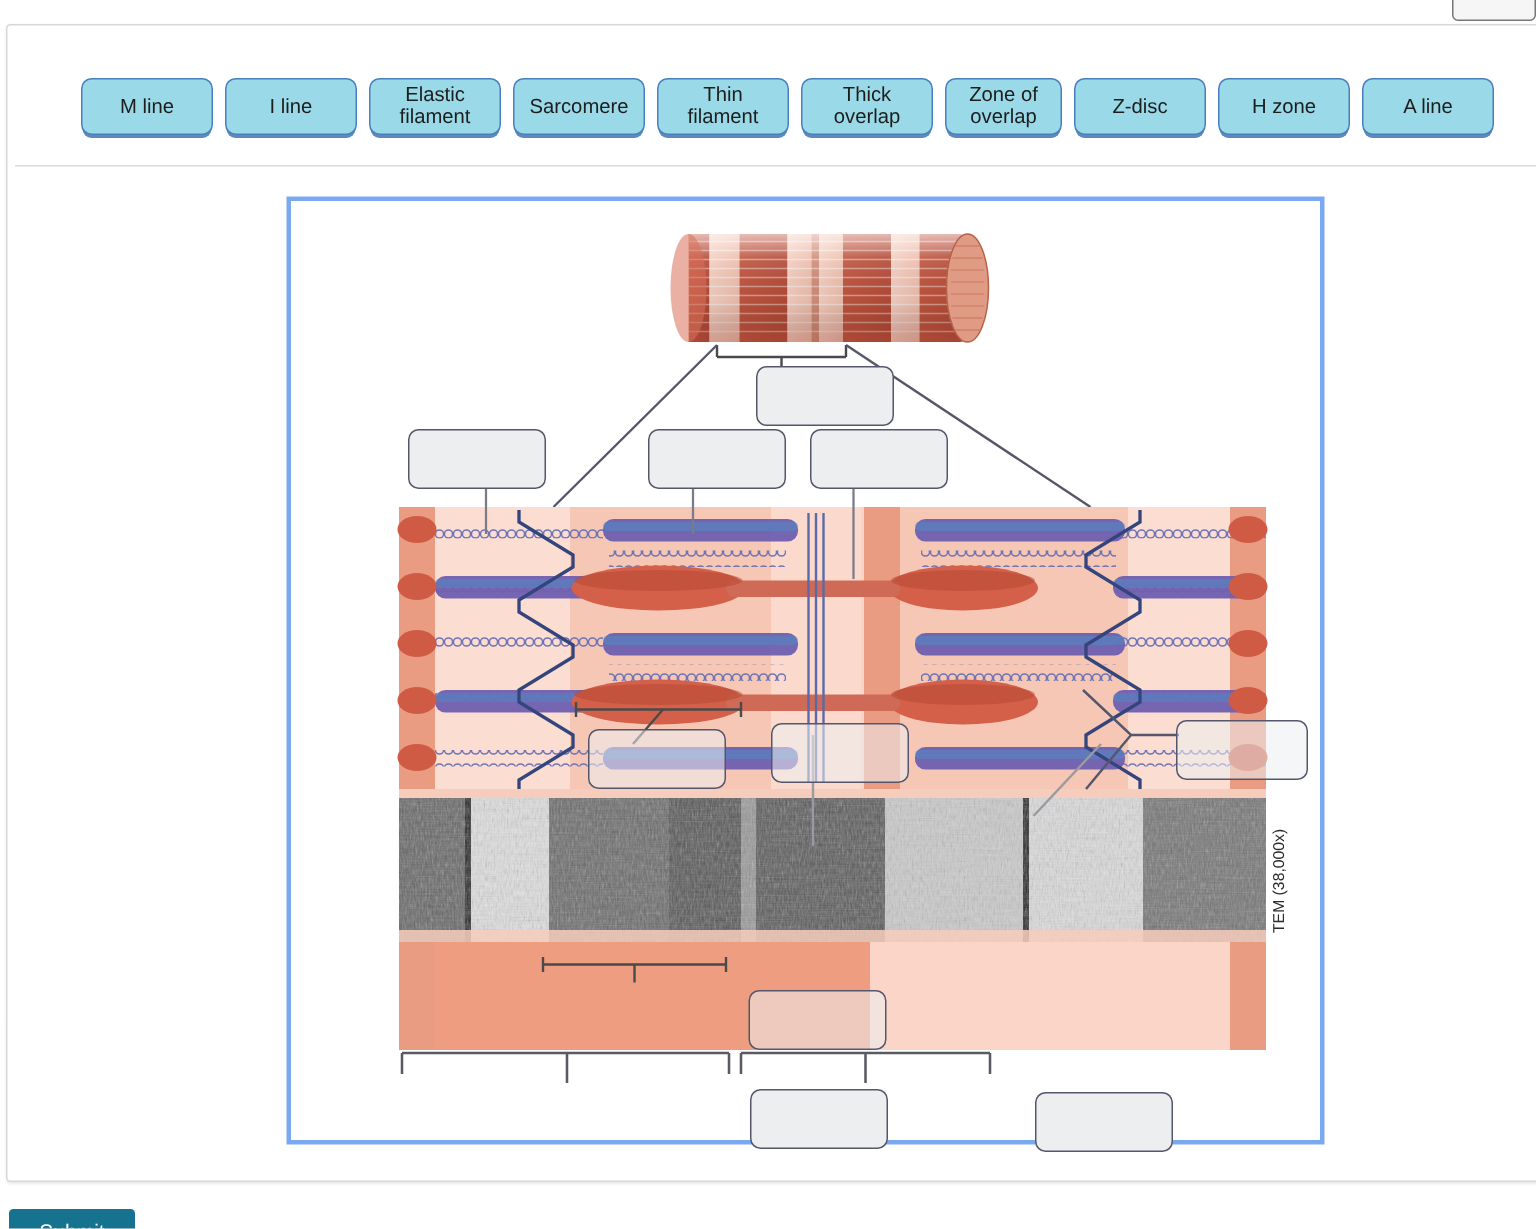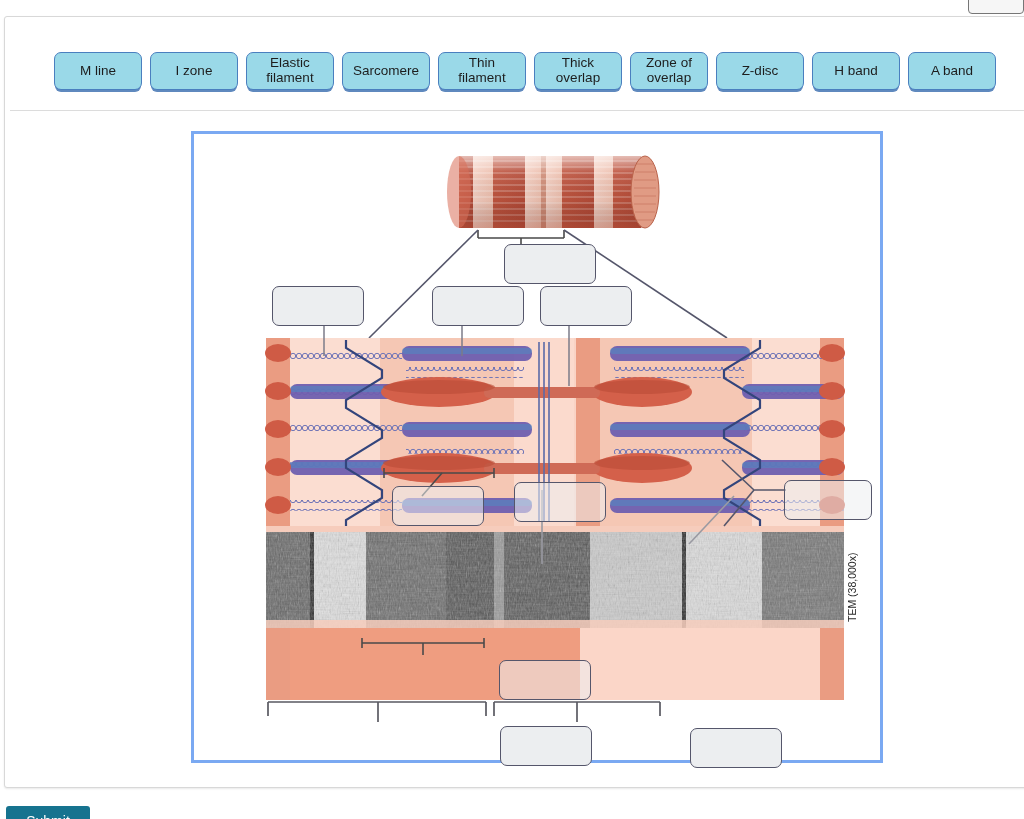--- a/index.html
+++ b/index.html
@@ -71,33 +71,33 @@
 
 <div id="root">
 
   <div class="topbtn"></div>
 
   <div class="card">
 
     <div class="wordbank">
       <div class="chips">
         <div class="chip">M line</div>
-        <div class="chip">I zone</div>
+        <div class="chip">I line</div>
         <div class="chip">Elastic
 filament</div>
         <div class="chip">Sarcomere</div>
         <div class="chip">Thin
 filament</div>
         <div class="chip">Thick
 overlap</div>
         <div class="chip w2">Zone of
 overlap</div>
         <div class="chip">Z-disc</div>
-        <div class="chip">H band</div>
-        <div class="chip">A band</div>
+        <div class="chip">H zone</div>
+        <div class="chip">A line</div>
       </div>
     </div>
 
     <div class="frame">
 
       <svg class="canvas" viewBox="0 0 686 626" preserveAspectRatio="none">
         <defs>
 
           <linearGradient id="cylShade" x1="0" y1="0" x2="0" y2="1">
             <stop offset="0" stop-color="#ffffff" stop-opacity=".62"></stop>

